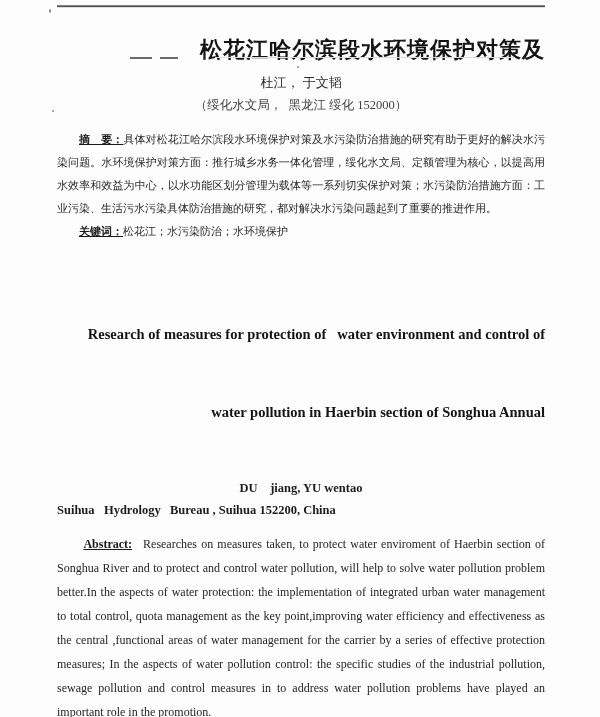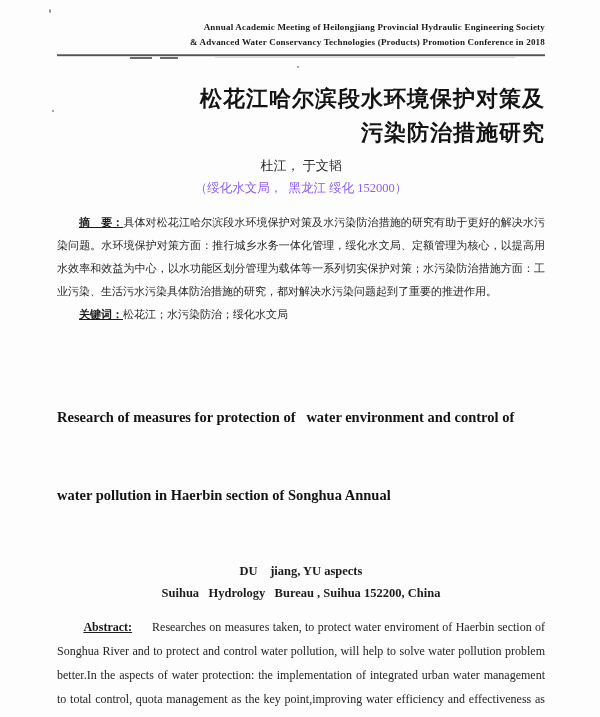--- a/index.html
+++ b/index.html
@@ -23,68 +23,63 @@
   .dash.b{left:160px;top:57px;width:18px;}
   .smear{position:absolute;left:215px;top:57px;width:300px;height:1px;background:#dcdcdc;}
   .speck{position:absolute;width:2px;height:2px;background:#8a8a8a;border-radius:50%;}
   .speck.s1{left:49px;top:9px;width:2px;height:4px;}
   .speck.s2{left:52px;top:110px;}
   .speck.s3{left:297px;top:66px;}
 
   .title-zh{margin-top:26px;text-align:right;font-weight:bold;color:#141414;
             font-size:22px;line-height:34px;letter-spacing:1px;}
   .authors-zh{margin-top:7px;text-align:center;font-size:13px;color:#2b2b2b;white-space:pre-wrap;}
-  .aff-zh{margin-top:5px;text-align:center;font-size:12.5px;color:#8b5cf6;white-space:pre-wrap;}
+  .aff-zh{margin-top:5px;text-align:center;font-size:12.5px;color:#404040;white-space:pre-wrap;}
 
   .abs-zh{margin:14px 0 0 0;font-size:11px;line-height:23px;text-align:justify;
           text-indent:2em;color:#262626;}
   .kw-zh{margin:0;font-size:11px;line-height:23px;text-indent:2em;color:#262626;}
   .lblb{font-weight:bold;color:#1a1a1a;text-decoration:underline;}
-  .lblb.gap{margin-right:20px;}
+  .lblb.gap{margin-right:11px;}
 
-  .title-en{margin-top:26px;text-align:left;font-weight:bold;font-size:14.5px;
+  .title-en{margin-top:26px;text-align:right;font-weight:bold;font-size:14.5px;
             line-height:26px;color:#141414;white-space:pre-wrap;}
   .authors-en{margin-top:4px;text-align:center;font-weight:bold;font-size:12.5px;color:#1c1c1c;white-space:pre-wrap;}
-  .aff-en{margin-top:7px;text-align:center;font-weight:bold;font-size:12.5px;color:#1c1c1c;white-space:pre-wrap;}
+  .aff-en{margin-top:7px;font-weight:bold;font-size:12.5px;color:#1c1c1c;white-space:pre-wrap;}
 
   .abs-en{margin:14px 0 0 0;font-size:12px;line-height:24px;text-align:justify;
           text-indent:2.2em;color:#242424;}
 </style>
 </head>
 <body>
 
 <div class="page">
 
-  <div class="hdr">
-    <div class="l1">Annual Academic Meeting of Heilongjiang Provincial Hydraulic Engineering Society</div>
-    <div class="l2">&amp; Advanced Water Conservancy Technologies (Products) Promotion Conference in 2018</div>
-  </div>
   <div class="rule"></div>
   <div class="dash a"></div>
   <div class="dash b"></div>
   <div class="smear"></div>
   <div class="speck s1"></div>
   <div class="speck s2"></div>
   <div class="speck s3"></div>
 
   <div class="title-zh">
     <div>松花江哈尔滨段水环境保护对策及</div>
-    <div>污染防治措施研究</div>
   </div>
 
   <div class="authors-zh">杜江， 于文韬</div>
   <div class="aff-zh">（绥化水文局，  黑龙江 绥化 152000）</div>
 
   <p class="abs-zh"><span class="lblb">摘　要：</span><span>具体对松花江哈尔滨段水环境保护对策及水污染防治措施的研究有助于更好的解决水污染问题。水环境保护对策方面：推行城乡水务一体化管理，绥化水文局、定额管理为核心，以提高用水效率和效益为中心，以水功能区划分管理为载体等一系列切实保护对策；水污染防治措施方面：工业污染、生活污水污染具体防治措施的研究，都对解决水污染问题起到了重要的推进作用。</span></p>
 
-  <p class="kw-zh"><span class="lblb">关键词：</span><span>松花江；水污染防治；绥化水文局</span></p>
+  <p class="kw-zh"><span class="lblb">关键词：</span><span>松花江；水污染防治；水环境保护</span></p>
 
   <div class="title-en">
     <div>Research of measures for protection of   water environment and control of</div>
     <div>water pollution in Haerbin section of Songhua Annual</div>
   </div>
 
-  <div class="authors-en">DU    jiang, YU aspects</div>
+  <div class="authors-en">DU    jiang, YU wentao</div>
   <div class="aff-en">Suihua   Hydrology   Bureau , Suihua 152200, China</div>
 
   <p class="abs-en"><span class="lblb gap">Abstract:</span><span>Researches on measures taken, to protect water enviroment of Haerbin section of Songhua River and to protect and control water pollution, will help to solve water pollution problem better.In the aspects of water protection: the implementation of integrated urban water management to total control, quota management as the key point,improving water efficiency and effectiveness as the central ,functional areas of water management for the carrier by a series of effective protection measures; In the aspects of water pollution control: the specific studies of the industrial pollution, sewage pollution and control measures in to address water pollution problems have played an important role in the promotion.</span></p>
 
 </div>
 
 </body></html>

